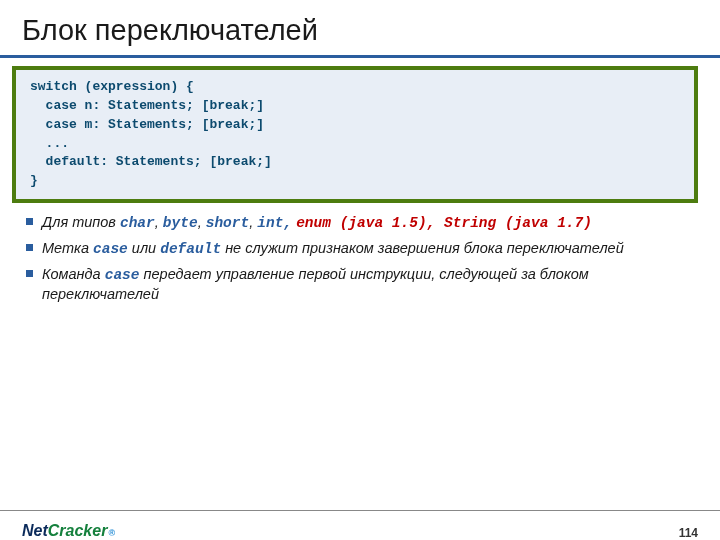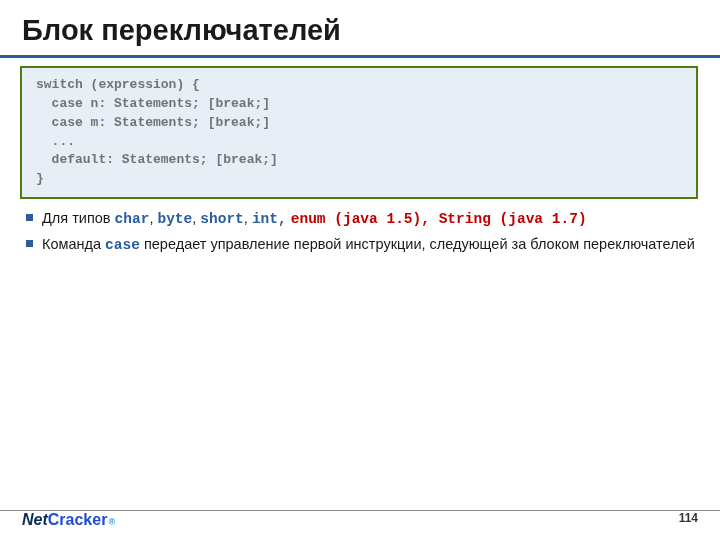--- a/index.html
+++ b/index.html
@@ -2,56 +2,57 @@
 <html><head>
 <meta charset="utf-8">
 <style>
   * { margin: 0; padding: 0; box-sizing: border-box; }
   body {
     width: 720px; height: 540px;
     font-family: Arial, Helvetica, sans-serif;
     background: #fff; position: relative; overflow: hidden;
   }
   .title {
-    font-size: 29px; font-weight: bold; color: #1a1a1a;
+    font-size: 29px; font-weight: normal; color: #1a1a1a;
     padding: 14px 8px 8px 22px;
   }
   .rule { width: 100%; height: 3px; background: #2a5d9e; }
   .codebox {
-    margin: 8px 22px 10px 20px;
-    border: 2px solid #4d7c0f;
+    margin: 8px 22px 10px 12px;
+    border: 4px solid #4d7c0f;
     background: #e8eef6;
     padding: 8px 14px;
     font-family: "Courier New", monospace;
     font-size: 13px; line-height: 1.45;
-    color: #737373; font-weight: bold;
+    color: #0c4a6e; font-weight: bold;
     white-space: pre;
   }
   .bullets { padding: 0 22px 0 26px; }
   .bullets li {
     list-style: none; position: relative;
     font-size: 14.5px; line-height: 1.3;
     margin-bottom: 6px; color: #1a1a1a;
     padding-left: 16px;
+    font-style: italic;
   }
   .bullets li::before {
     content: ""; position: absolute; left: 0; top: 5px;
     width: 7px; height: 7px; background: #2a5d9e;
   }
   .mono { font-family: "Courier New", monospace; font-weight: bold; color: #2a5d9e; }
   .enum { color: #c00000; font-family: "Courier New", monospace; font-weight: bold; }
   .footer {
     position: absolute; bottom: 0; left: 0; right: 0;
     height: 30px; border-top: 1px solid #888;
-    display: flex; align-items: flex-start; justify-content: space-between;
+    display: flex; align-items: flex-end; justify-content: space-between;
     padding: 0 22px;
   }
   .logo { display: flex; align-items: baseline; font-weight: bold; }
   .logo-net { color: #0a2a5a; font-size: 16px; font-style: italic; }
-  .logo-crack { color: #1d4ed8; font-size: 16px; }
+  .logo-crack { color: #15803d; font-size: 16px; font-style: italic; }
   .logo-reg { color: #2a8fd6; font-size: 9px; padding-left: 1px; }
   .pagenum { font-size: 12px; font-weight: bold; color: #333; margin-left: 48px; }
 </style>
 </head>
 <body>
 
 <div class="title">Блок переключателей</div>
 <div class="rule"></div>
 
 <div class="codebox">switch (expression) {
@@ -59,20 +60,23 @@
   case m: Statements; [break;]
   ...
   default: Statements; [break;]
 }</div>
 
 <ul class="bullets">
   <li>
     <span>Для типов </span><span class="mono">char</span><span>, </span><span class="mono">byte</span><span>, </span><span class="mono">short</span><span>, </span><span class="mono">int,</span><span> </span><span class="enum">enum (java 1.5), String (java 1.7)</span>
   </li>
   <li>
+    <span>Метка </span><span class="mono">case</span><span> или </span><span class="mono">default</span><span> не служит признаком завершения блока переключателей</span>
+  </li>
+  <li>
     <span>Команда </span><span class="mono">case</span><span> передает управление первой инструкции, следующей за блоком переключателей</span>
   </li>
 </ul>
 
 <div class="footer">
   <div class="logo">
     <span class="logo-net">Net</span>
       <span class="logo-crack">Cracker</span>
       <span class="logo-reg">®</span>
   </div>

